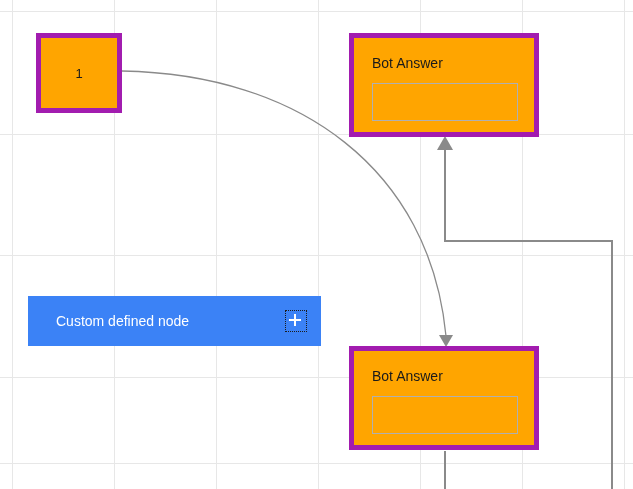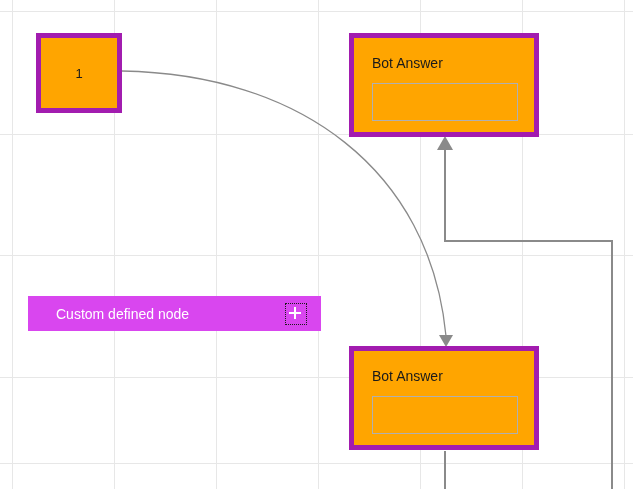--- a/index.html
+++ b/index.html
@@ -72,22 +72,22 @@
     border: 1px solid #b0b0b0;
     background: transparent;
   }
 
   
   .palette-bar {
     position: absolute;
     left: 28px;
     top: 296px;
     width: 293px;
-    height: 35px;
-    background: #d946ef;
+    height: 50px;
+    background: #3b82f6;
     display: flex;
     align-items: center;
     justify-content: space-between;
     padding: 0 14px 0 28px;
     box-sizing: border-box;
   }
   .palette-label {
     color: #ffffff;
     font-size: 14px;
     line-height: 1;

